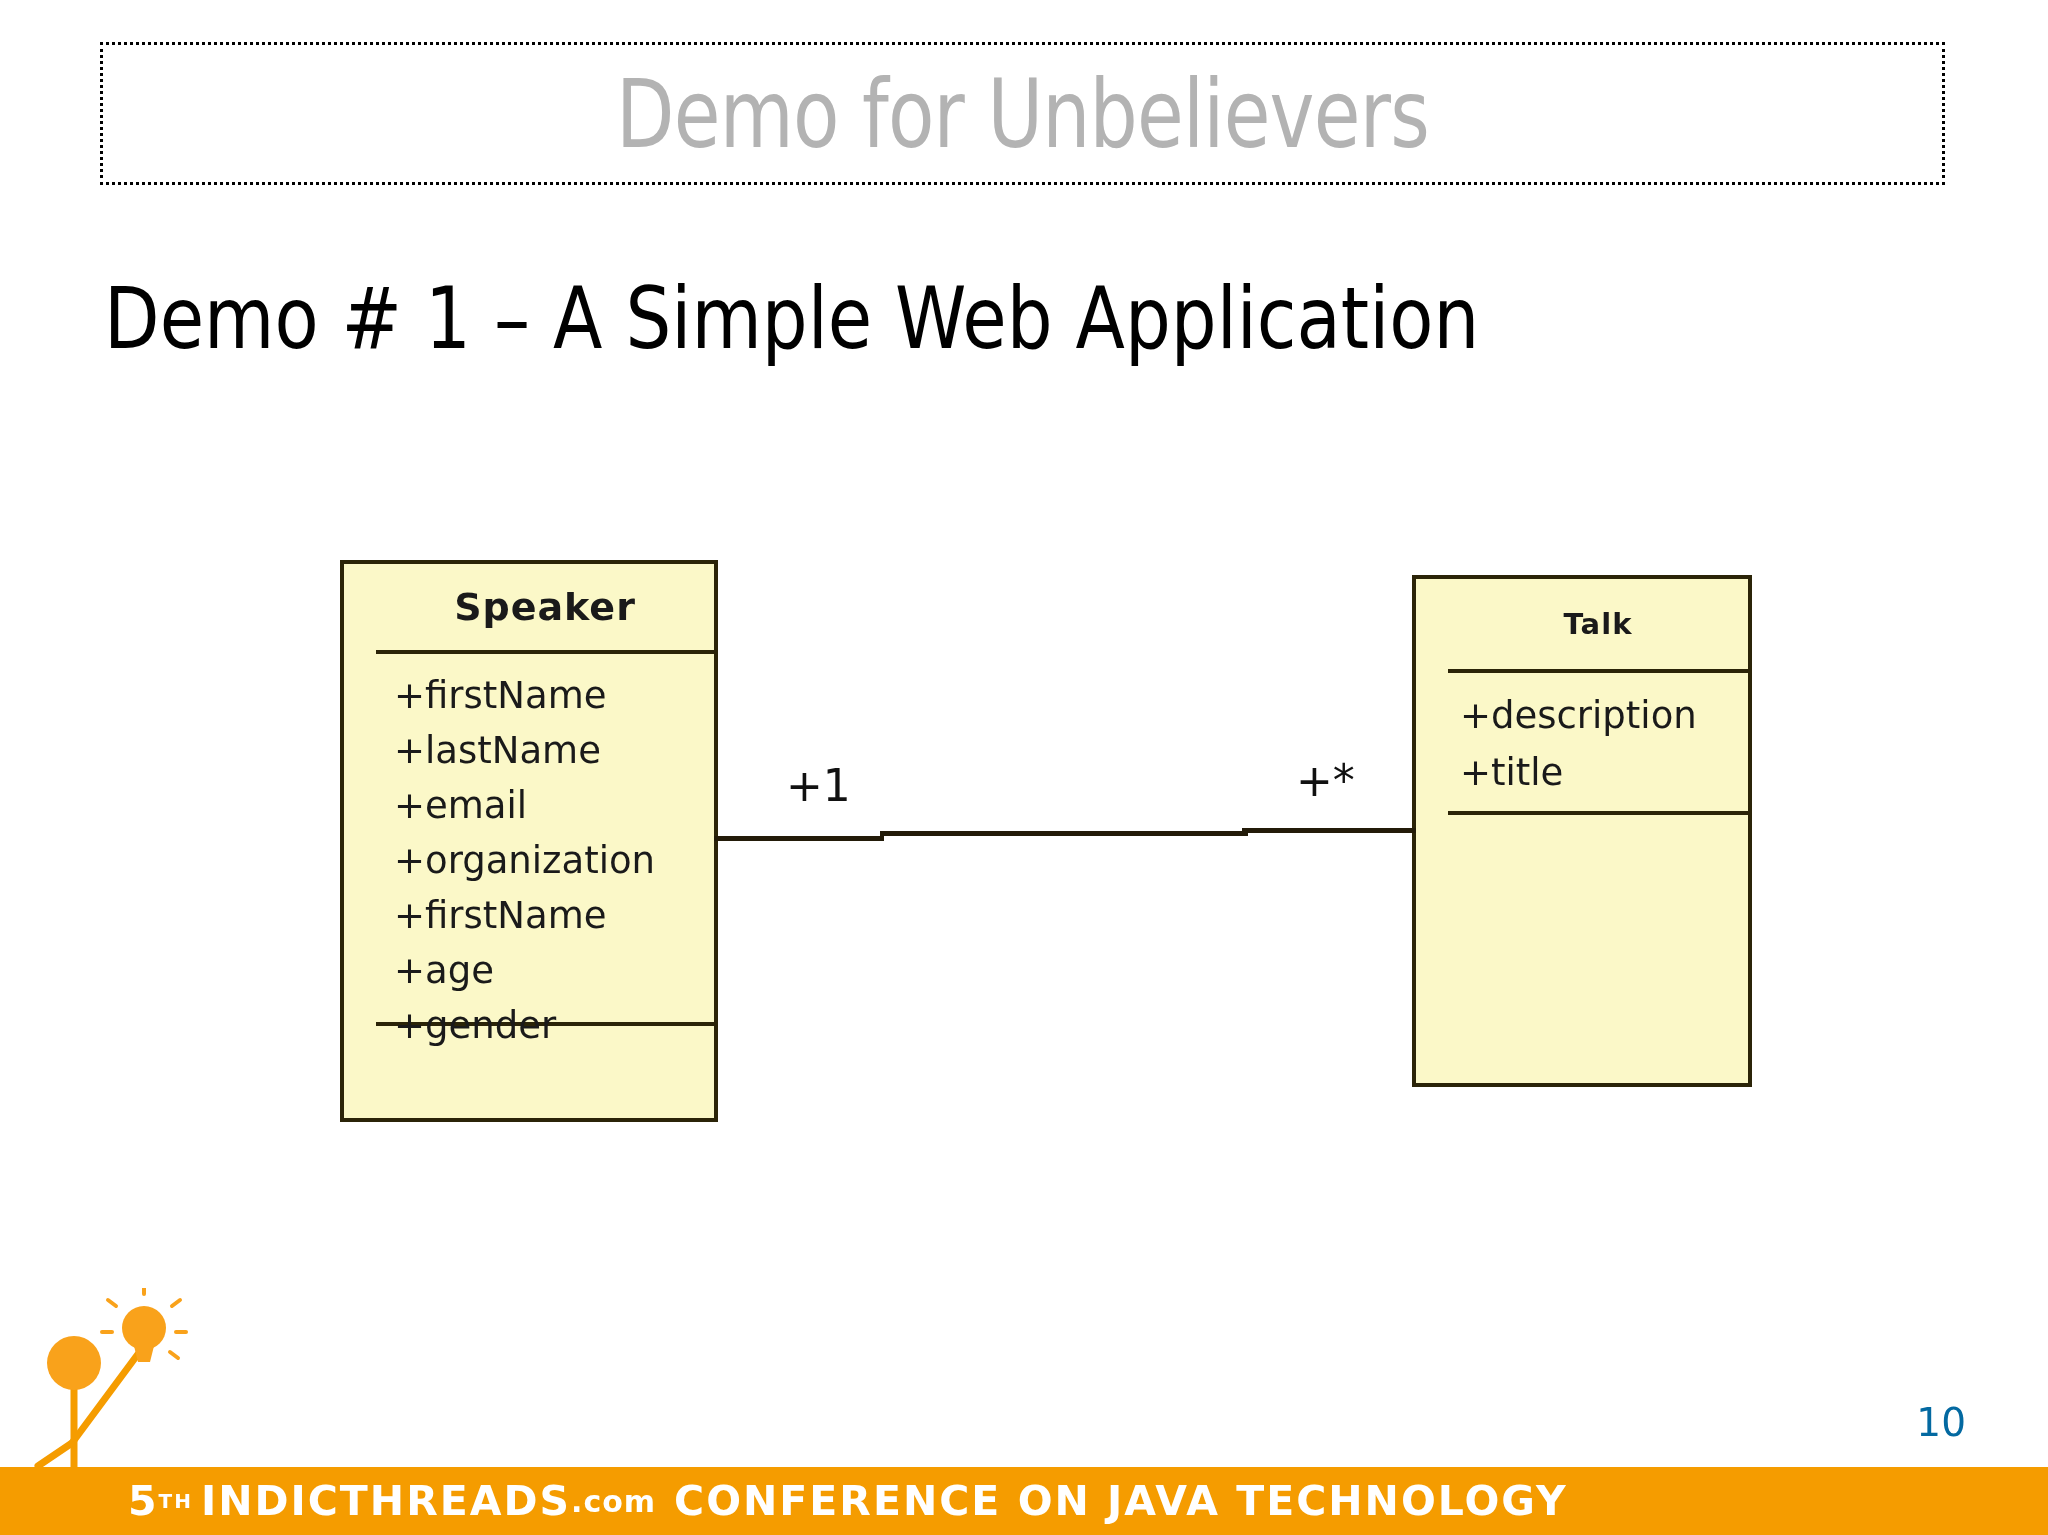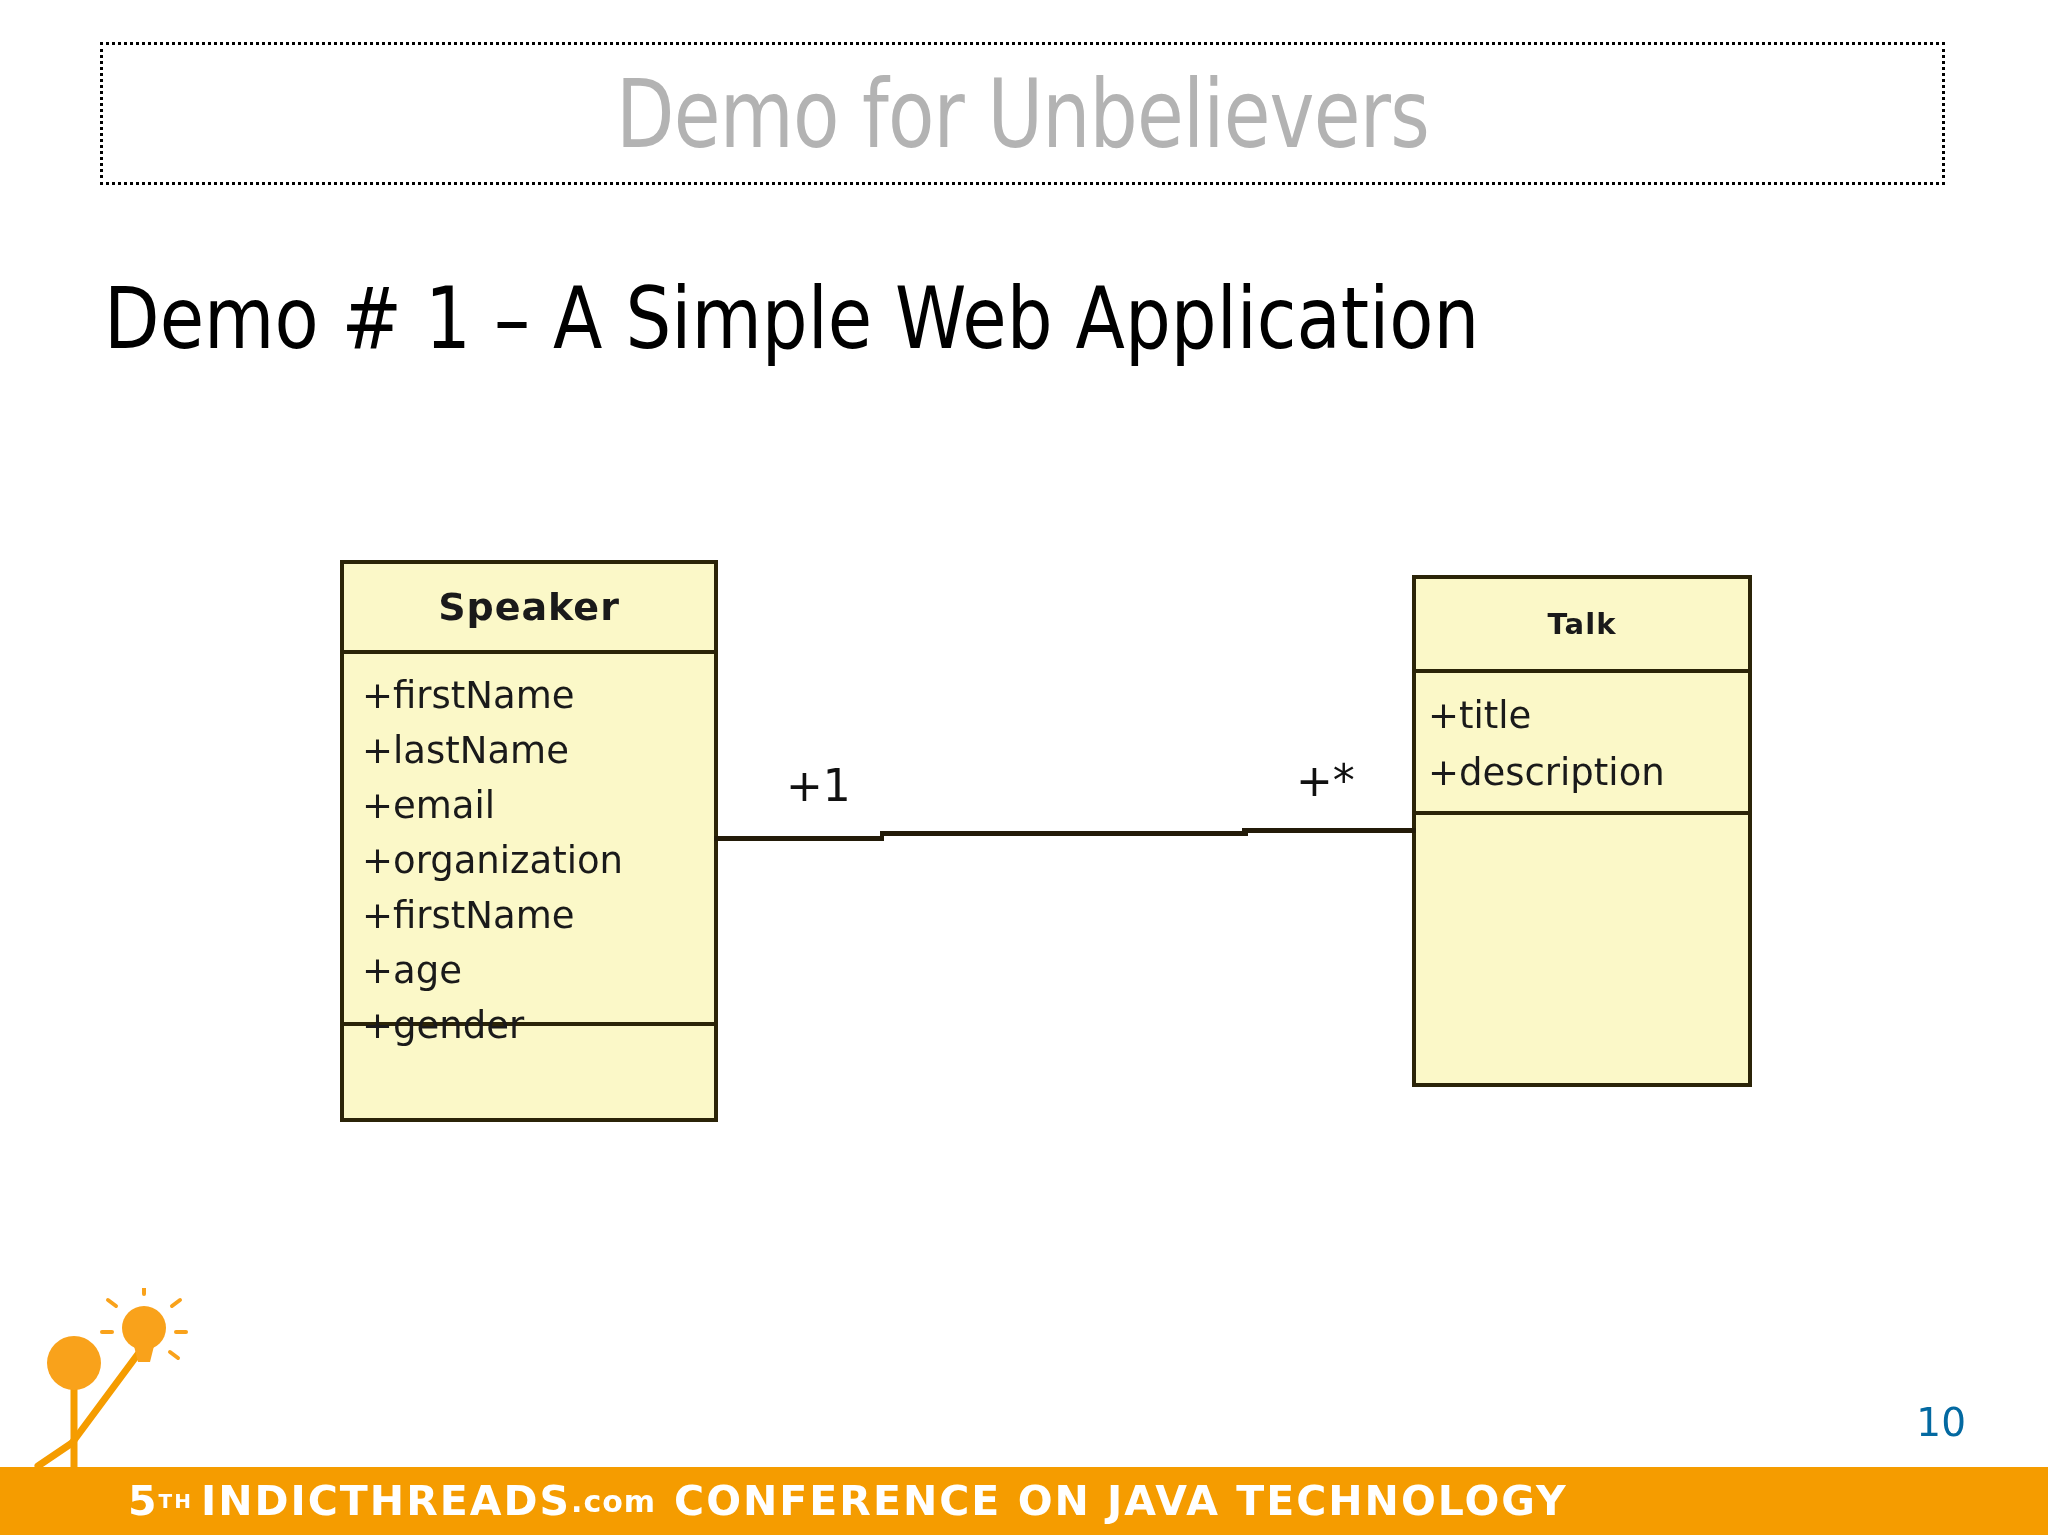--- a/index.html
+++ b/index.html
@@ -62,20 +62,21 @@
     line-height: 1.0;
   }
 
   
   .uml-class {
     position: absolute;
     background: #fbf8c8;
     border: 4px solid #2b2408;
     box-sizing: border-box;
     font-family: "DejaVu Sans", sans-serif;
+    padding-left: 32px;
   }
   .uml-header {
     text-align: center;
     font-weight: bold;
     color: #1a1a1a;
     border-bottom: 4px solid #2b2408;
     box-sizing: border-box;
     display: flex;
     align-items: center;
     justify-content: center;
@@ -230,22 +231,22 @@
       <div class="uml-attr">+firstName</div>
       <div class="uml-attr">+age</div>
       <div class="uml-attr">+gender</div>
     </div>
     <div class="uml-methods"></div>
   </div>
 
   <div class="uml-class" id="talk-class">
     <div class="uml-header">Talk</div>
     <div class="uml-attrs">
+      <div class="uml-attr">+description</div>
       <div class="uml-attr">+title</div>
-      <div class="uml-attr">+description</div>
     </div>
     <div class="uml-methods"></div>
   </div>
 
   <div class="assoc-seg" id="assoc-a"></div>
   <div class="assoc-seg" id="assoc-b"></div>
   <div class="assoc-seg" id="assoc-c"></div>
 
   <div class="mult-label" id="mult-one">+1</div>
   <div class="mult-label" id="mult-many">+*</div>

